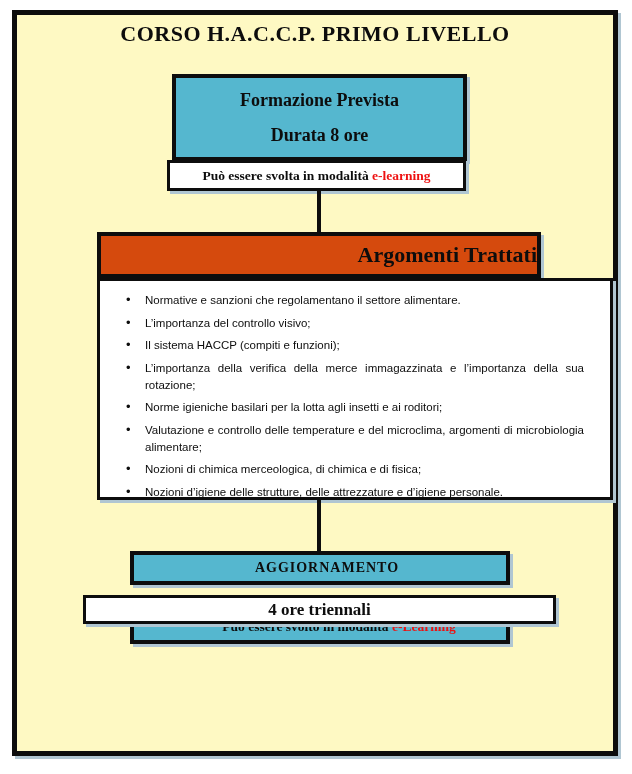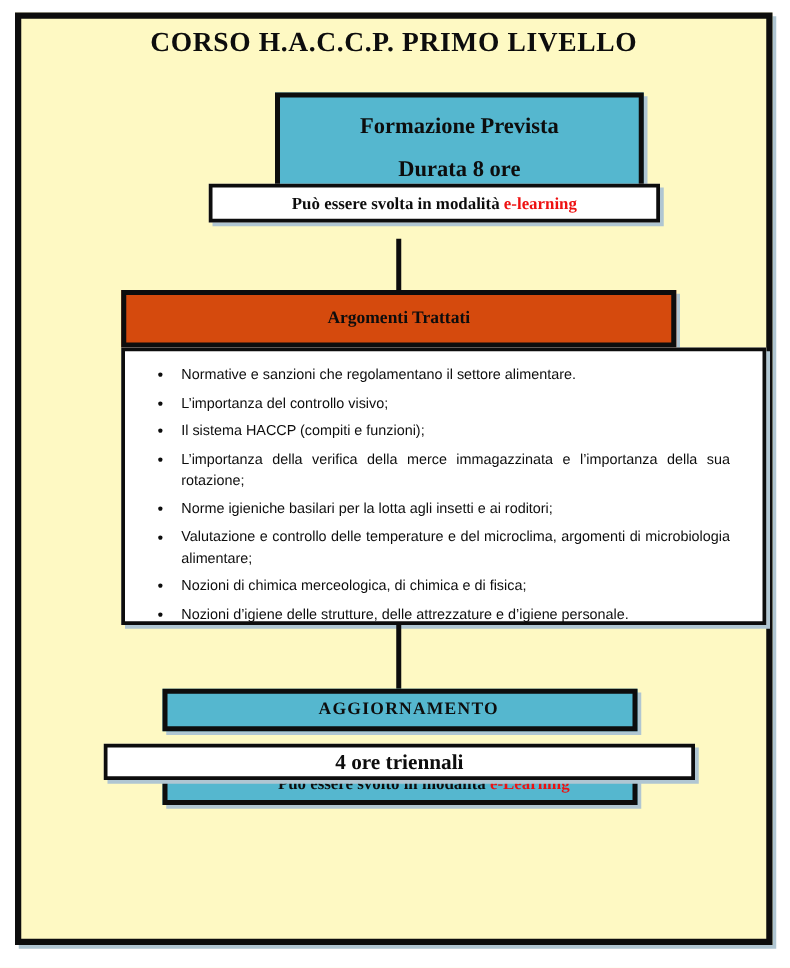--- a/index.html
+++ b/index.html
@@ -34,29 +34,29 @@
     display: flex; flex-direction: column;
     align-items: center; justify-content: center;
     text-align: center;
     box-shadow: 3px 3px 0 var(--shadow, #b0c6d2);
   }
   .blue   { background: var(--blue, #55b7cf); border: 4px solid var(--ink); }
   .orange { background: var(--orange, #d54a0d); border: 4px solid var(--ink); }
   .white  { background: #ffffff; border: 3px solid var(--ink); }
 
   .formazione-box { left: 155px; top: 59px; width: 295px; height: 87px;
-                    font-size: 18px; font-weight: bold; gap: 14px; margin-left: 48px; }
-  .formazione-note { left: 150px; top: 132px; width: 361px; height: 31px;
+                    font-size: 18px; font-weight: bold; gap: 14px; }
+  .formazione-note { left: 150px; top: 145px; width: 299px; height: 31px;
                      font-size: 13.5px; font-weight: bold; align-items: center; }
   .connector { position: absolute; width: 4px; background: var(--ink); }
   .conn1 { left: 300px; top: 176px; height: 41px; }
   .conn2 { left: 300px; top: 485px; height: 51px; }
 
   .argomenti-header { left: 80px; top: 217px; width: 444px; height: 46px;
-                      font-size: 14px; font-weight: bold; }
+                      font-size: 22px; font-weight: bold; align-items: flex-end; }
   .argomenti-list { left: 80px; top: 263px; width: 516px; height: 222px;
                     display: block; font-family: "Liberation Sans", sans-serif; }
   .argomenti-list ul {
     list-style: none;
     margin: 11px 26px 0 24px;
   }
   .argomenti-list li {
     position: relative;
     padding-left: 21px;
     font-size: 11.5px;

